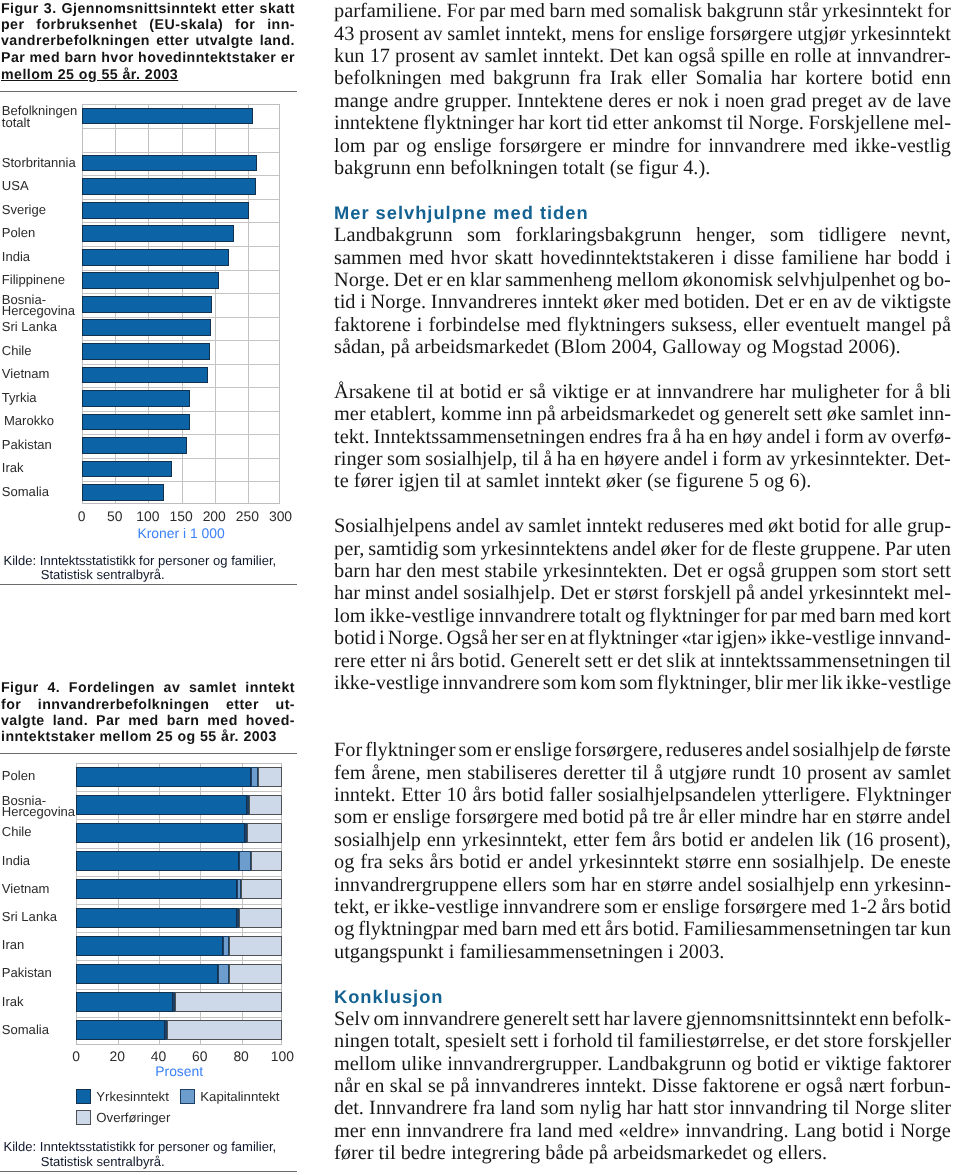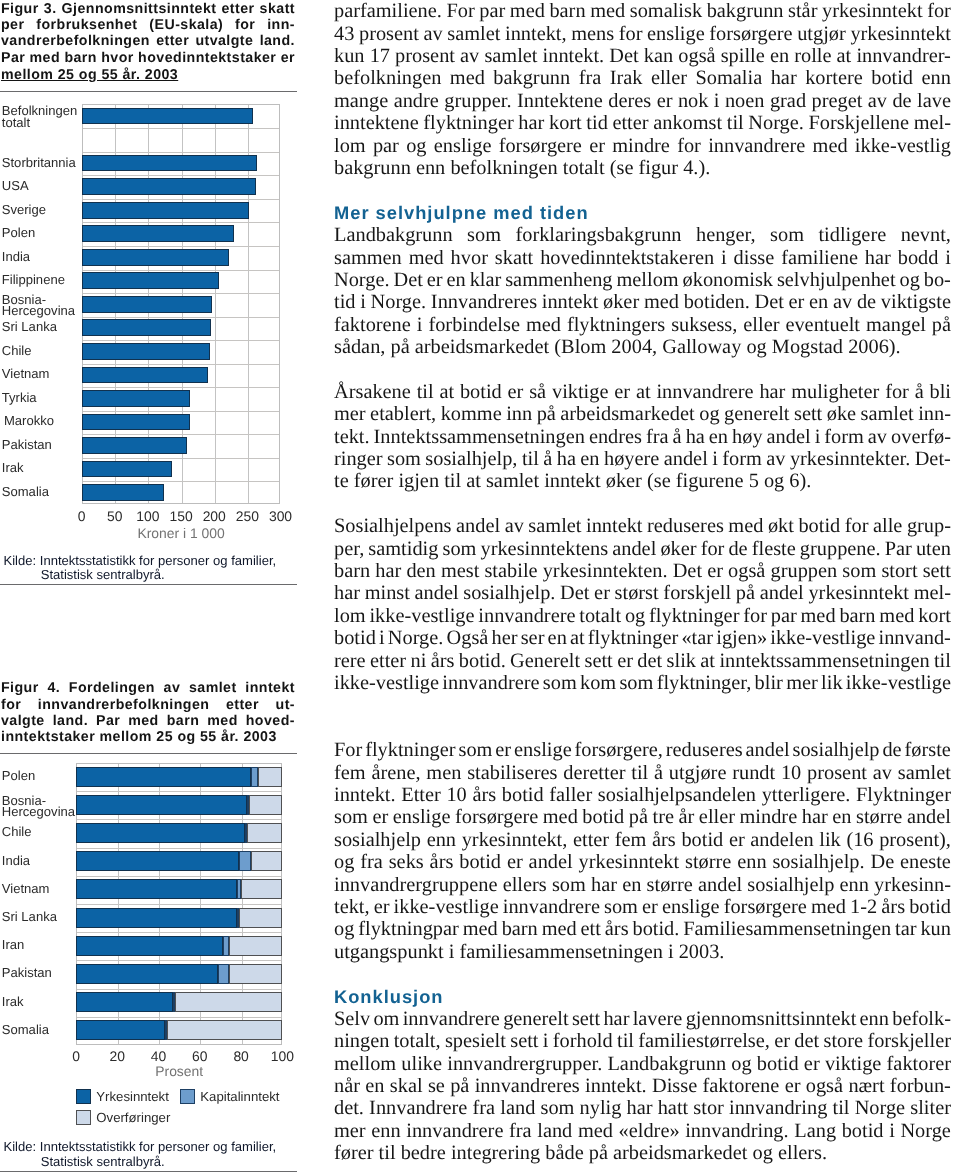--- a/index.html
+++ b/index.html
@@ -22,21 +22,21 @@
       box-sizing:border-box;}
 .vgrid{position:absolute;top:0;bottom:0;width:1px;background:#c3c3c3;}
 .hgrid{position:absolute;left:0;right:0;height:1px;background:#c6c4c2;}
 .bar{position:absolute;background:#0c63a5;border:1px solid #11314e;box-sizing:border-box;}
 .seg{position:absolute;box-sizing:border-box;}
 .catlabel{position:absolute;font-family:"Liberation Sans",sans-serif;
           font-size:13.05px;color:#2b2b2b;white-space:nowrap;}
 .tick{position:absolute;font-family:"Liberation Sans",sans-serif;
       font-size:13.9px;color:#2b2b2b;text-align:center;white-space:nowrap;}
 .axtitle{position:absolute;font-family:"Liberation Sans",sans-serif;
-         font-size:13.9px;color:#737373;white-space:nowrap;text-align:center;}
+         font-size:13.9px;color:#3b82f6;white-space:nowrap;text-align:center;}
 .legendbox{position:absolute;width:15px;height:15px;box-sizing:border-box;}
 .legendlabel{position:absolute;font-family:"Liberation Sans",sans-serif;
              font-size:13.2px;color:#2b2b2b;white-space:nowrap;}
 
 
 .rightcol{position:absolute;left:0;top:0;width:960px;height:1175px;}
 .tline{position:absolute;left:334px;width:617px;
        font-family:"Liberation Serif",serif;font-size:20.35px;color:#171717;
        white-space:nowrap;}
 .tline.j{display:flex;justify-content:space-between;}

